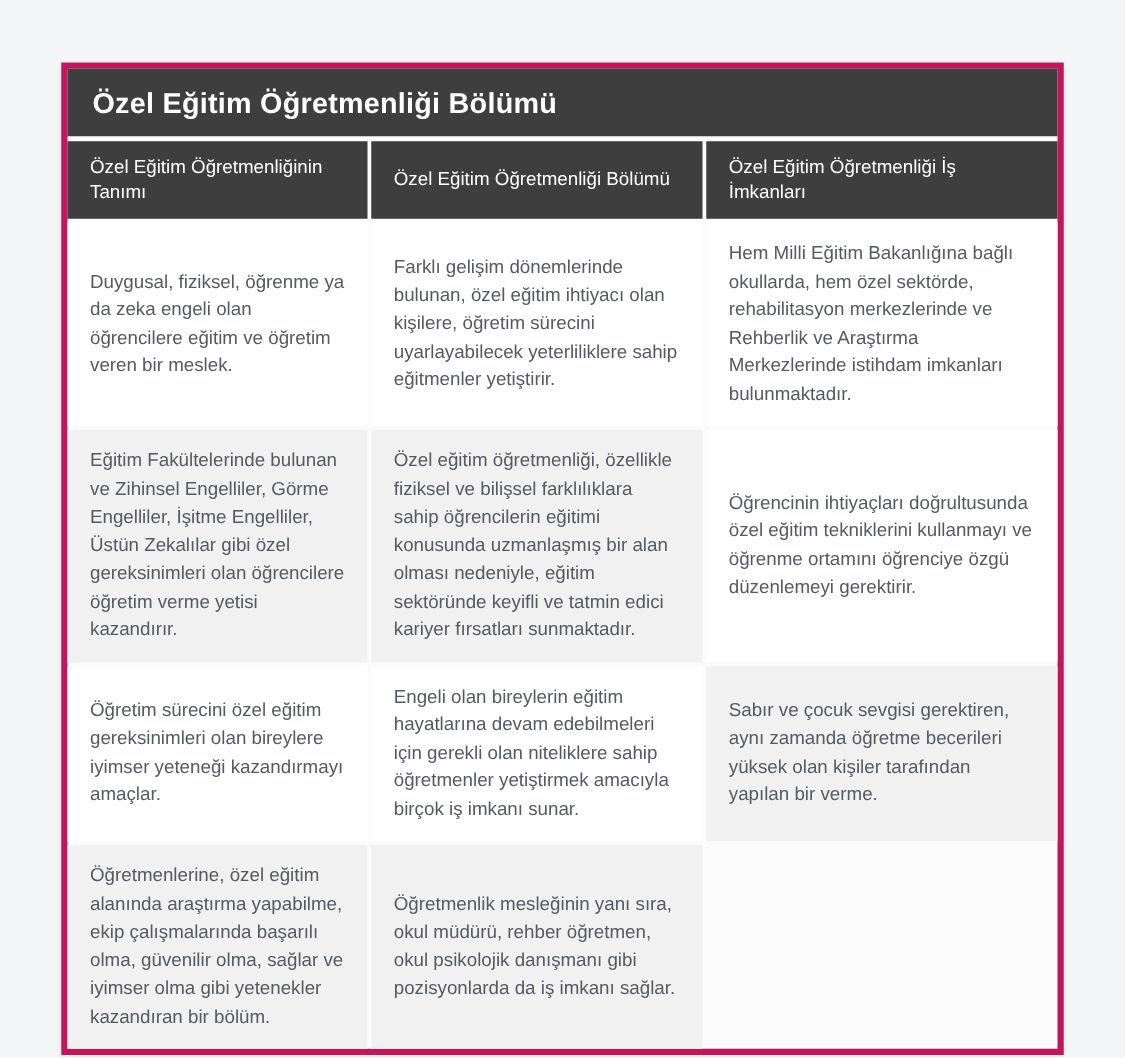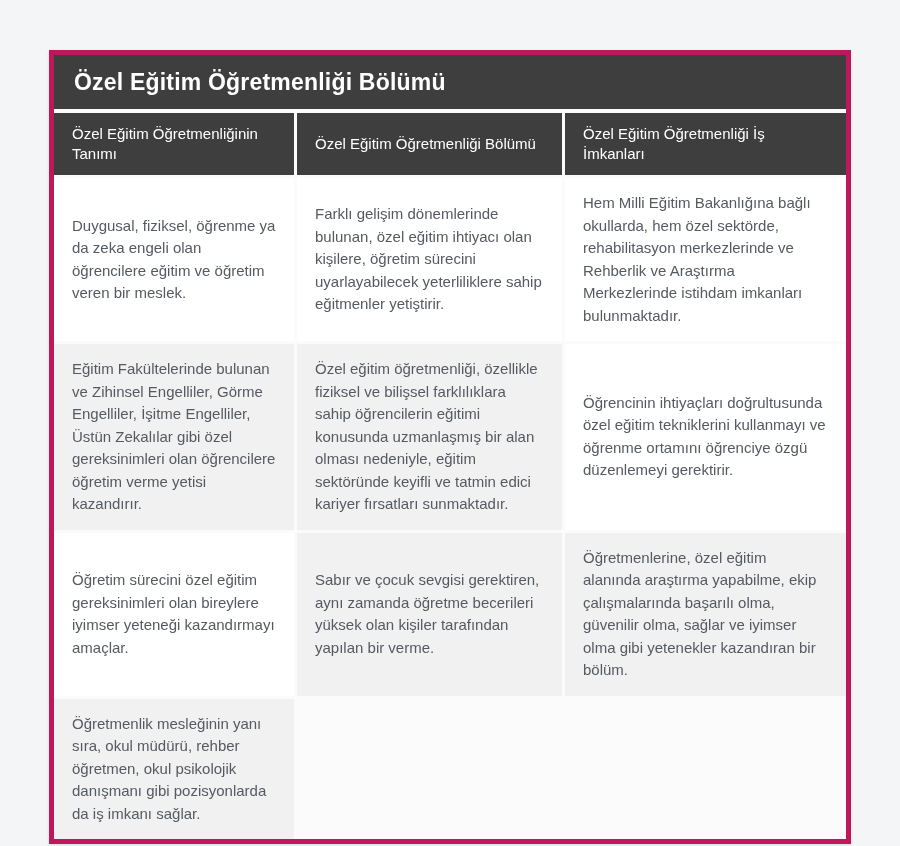--- a/index.html
+++ b/index.html
@@ -87,20 +87,21 @@
 
     <div class="cell row-odd r1">Duygusal, fiziksel, öğrenme ya da zeka engeli olan öğrencilere eğitim ve öğretim veren bir meslek.</div>
     <div class="cell row-odd r1">Farklı gelişim dönemlerinde bulunan, özel eğitim ihtiyacı olan kişilere, öğretim sürecini uyarlayabilecek yeterliliklere sahip eğitmenler yetiştirir.</div>
     <div class="cell row-odd r1">Hem Milli Eğitim Bakanlığına bağlı okullarda, hem özel sektörde, rehabilitasyon merkezlerinde ve Rehberlik ve Araştırma Merkezlerinde istihdam imkanları bulunmaktadır.</div>
 
     <div class="cell row-even r2">Eğitim Fakültelerinde bulunan ve Zihinsel Engelliler, Görme Engelliler, İşitme Engelliler, Üstün Zekalılar gibi özel gereksinimleri olan öğrencilere öğretim verme yetisi kazandırır.</div>
     <div class="cell row-even r2">Özel eğitim öğretmenliği, özellikle fiziksel ve bilişsel farklılıklara sahip öğrencilerin eğitimi konusunda uzmanlaşmış bir alan olması nedeniyle, eğitim sektöründe keyifli ve tatmin edici kariyer fırsatları sunmaktadır.</div>
 
     <div class="cell row-odd r3">Öğrencinin ihtiyaçları doğrultusunda özel eğitim tekniklerini kullanmayı ve öğrenme ortamını öğrenciye özgü düzenlemeyi gerektirir.</div>
     <div class="cell row-odd r3">Öğretim sürecini özel eğitim gereksinimleri olan bireylere iyimser yeteneği kazandırmayı amaçlar.</div>
+    <div class="cell row-odd r3">Engeli olan bireylerin eğitim hayatlarına devam edebilmeleri için gerekli olan niteliklere sahip öğretmenler yetiştirmek amacıyla birçok iş imkanı sunar.</div>
 
     <div class="cell row-even r4">Sabır ve çocuk sevgisi gerektiren, aynı zamanda öğretme becerileri yüksek olan kişiler tarafından yapılan bir verme.</div>
     <div class="cell row-even r4">Öğretmenlerine, özel eğitim alanında araştırma yapabilme, ekip çalışmalarında başarılı olma, güvenilir olma, sağlar ve iyimser olma gibi yetenekler kazandıran bir bölüm.</div>
     <div class="cell row-even r4">Öğretmenlik mesleğinin yanı sıra, okul müdürü, rehber öğretmen, okul psikolojik danışmanı gibi pozisyonlarda da iş imkanı sağlar.</div>
   </div>
 </div>
 
 <div class="footer">IIENSTITU - www.iienstitu.com</div>
 
 </body></html>

